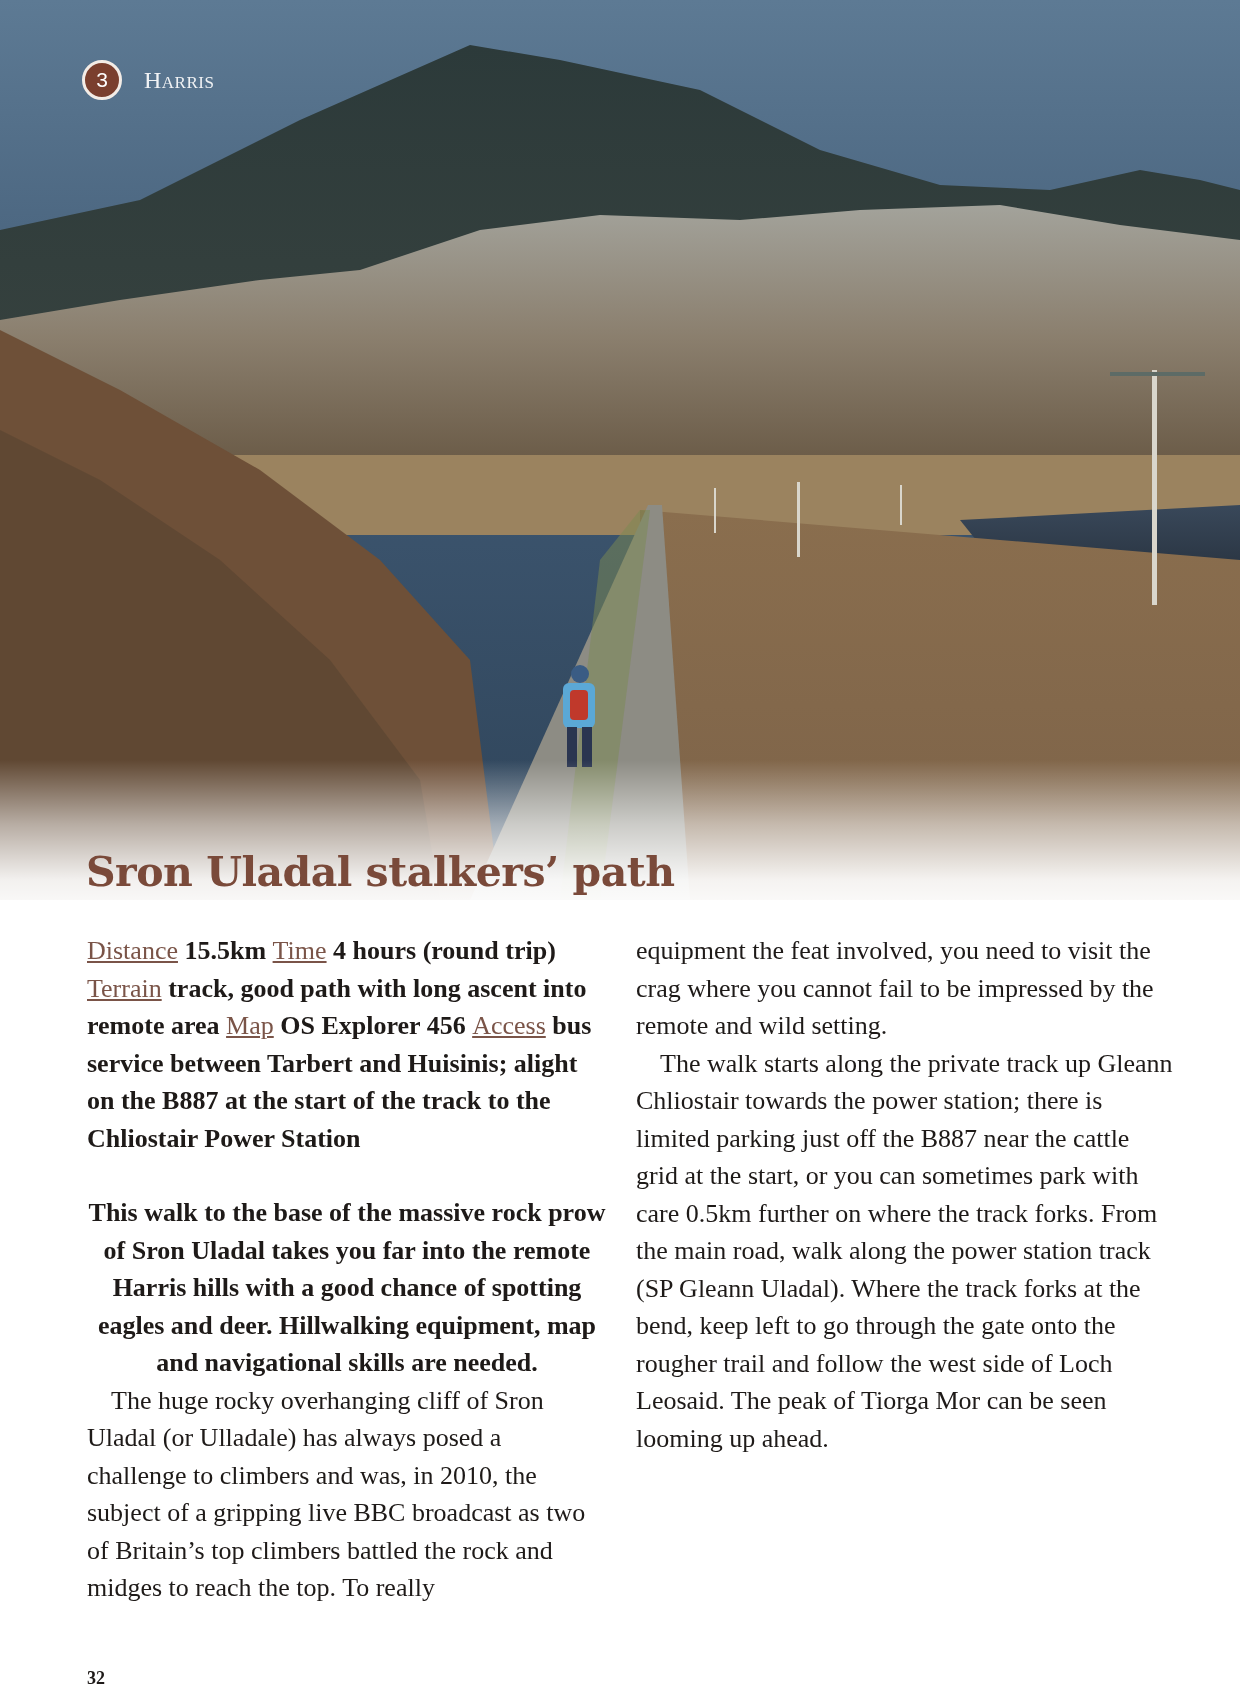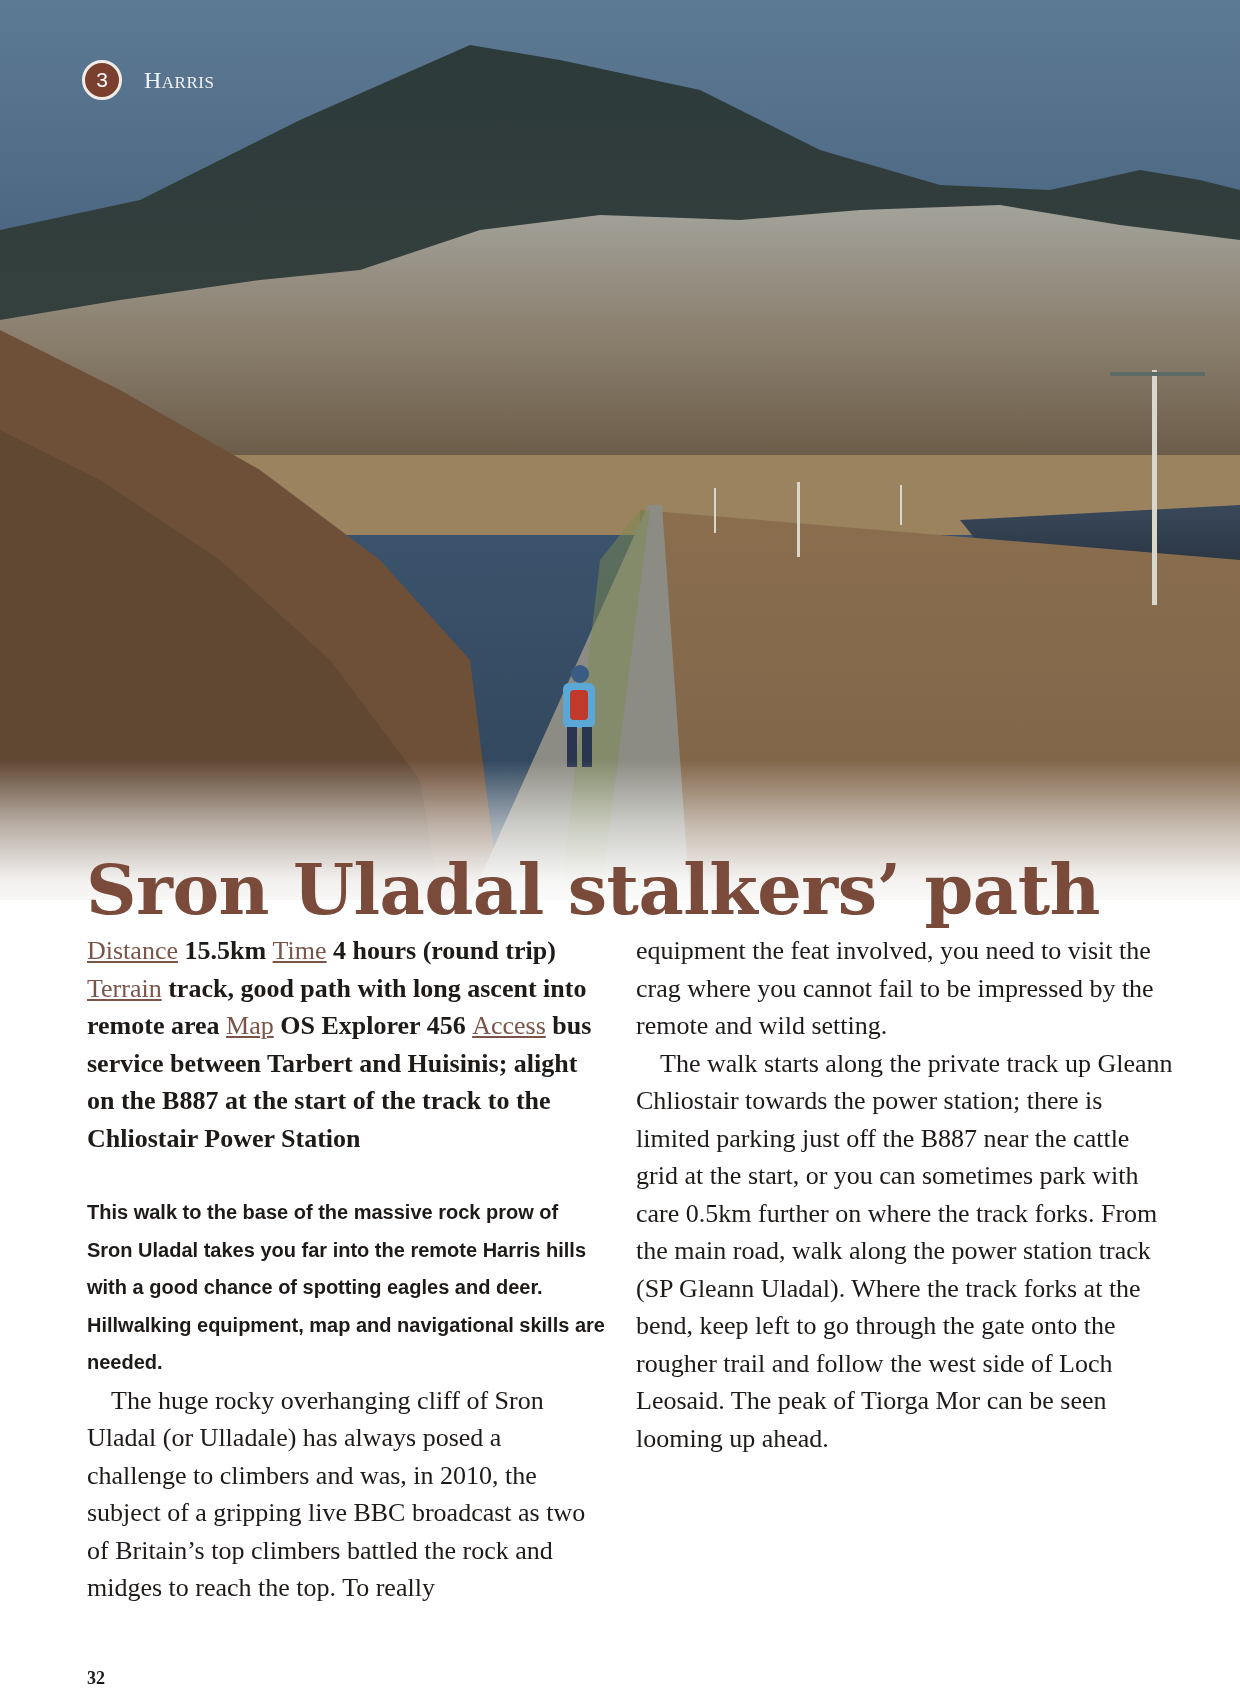--- a/index.html
+++ b/index.html
@@ -30,33 +30,33 @@
     display: flex; align-items: center; justify-content: center;
   }
   .chapter-name {
     margin-left: 22px; color: #f0f2f4; font-family: "Liberation Serif", serif;
     font-size: 24px; font-variant: small-caps; letter-spacing: 0.5px;
   }
   
   .title {
     position: absolute; left: 86px; top: 848px; margin: 0;
     font-family: "DejaVu Serif", serif; font-weight: bold;
-    font-size: 70px; letter-spacing: -0.5px; color: #7a4a3a;
+    font-size: 41px; letter-spacing: -0.5px; color: #7a4a3a;
   }
   
   .col {
     position: absolute; top: 932px; width: 520px;
     font-size: 24.5px; line-height: 37.5px;
   }
   .col-left { left: 87px; }
   .col-right { left: 636px; width: 540px; }
   .col p { margin: 0; }
   .facts { font-weight: bold; font-family: "Liberation Serif", serif; font-size: 26px; }
   .facts .label { color: #7a5448; font-weight: normal; text-decoration: underline; }
-  .intro { font-weight: bold; margin-top: 37px !important; font-family: Liberation Sans, sans-serif; font-size: 20px; }
+  .intro { font-weight: bold; margin-top: 37px !important; font-family: Liberation Serif, serif; font-size: 26px; text-align: center; }
   .body-text { font-family: "Liberation Serif", serif; font-size: 26px; }
   .indent { text-indent: 24px; }
   .page-number {
     position: absolute; left: 87px; top: 1668px;
     font-family: "Liberation Serif", serif; font-weight: bold; font-size: 18px; color: #1e1a18;
   }
 </style>
 </head>
 <body>
 

